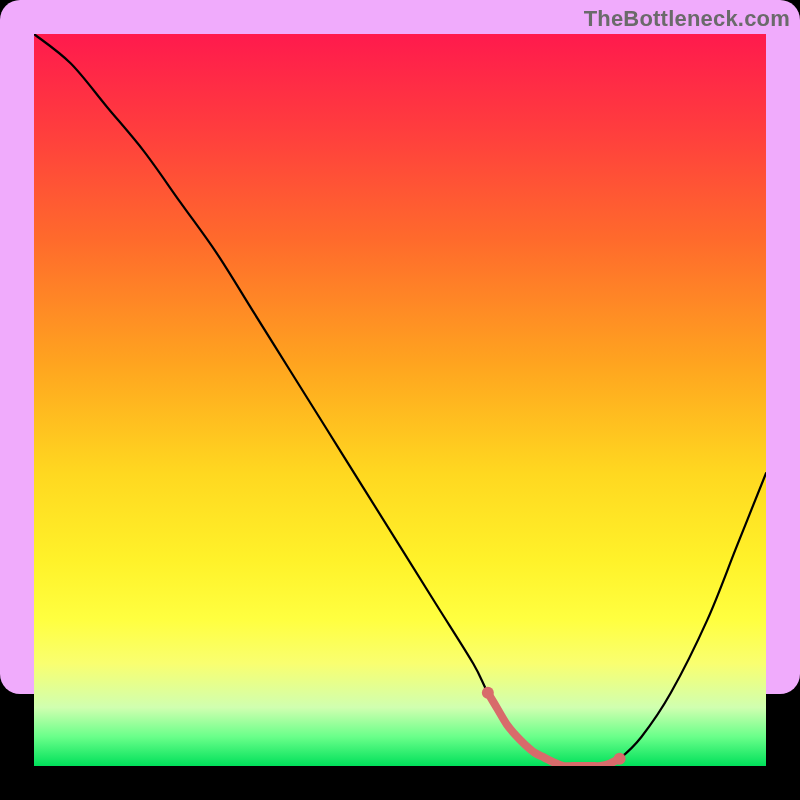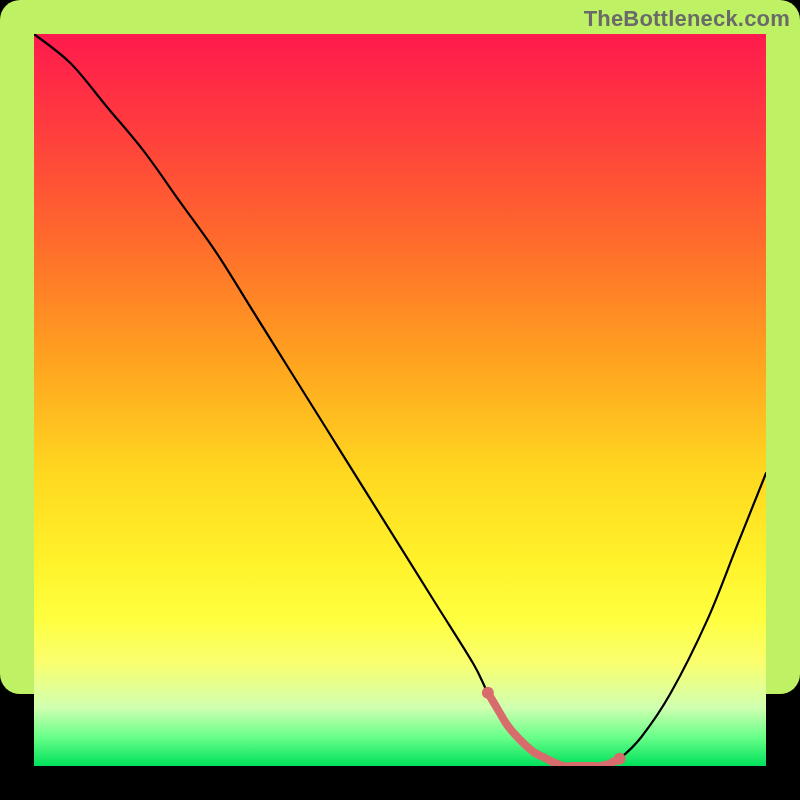--- a/index.html
+++ b/index.html
@@ -9,21 +9,21 @@
     height: 800px;
     background: #000;
     overflow: hidden;
   }
   .frame {
     position: absolute;
     left: 0;
     top: 0;
     width: 800px;
     height: 694px;
-    background: #bef264;
+    background: #f0abfc;
     border-radius: 20px;
   }
   .plot {
     position: absolute;
     left: 34px;
     top: 34px;
     width: 732px;
     height: 732px;
     background: linear-gradient(to bottom,
       #ff1a4d 0%,

